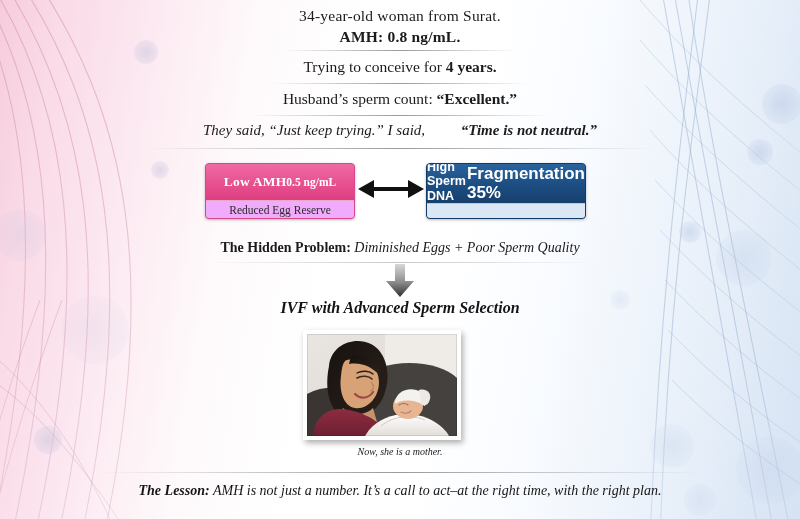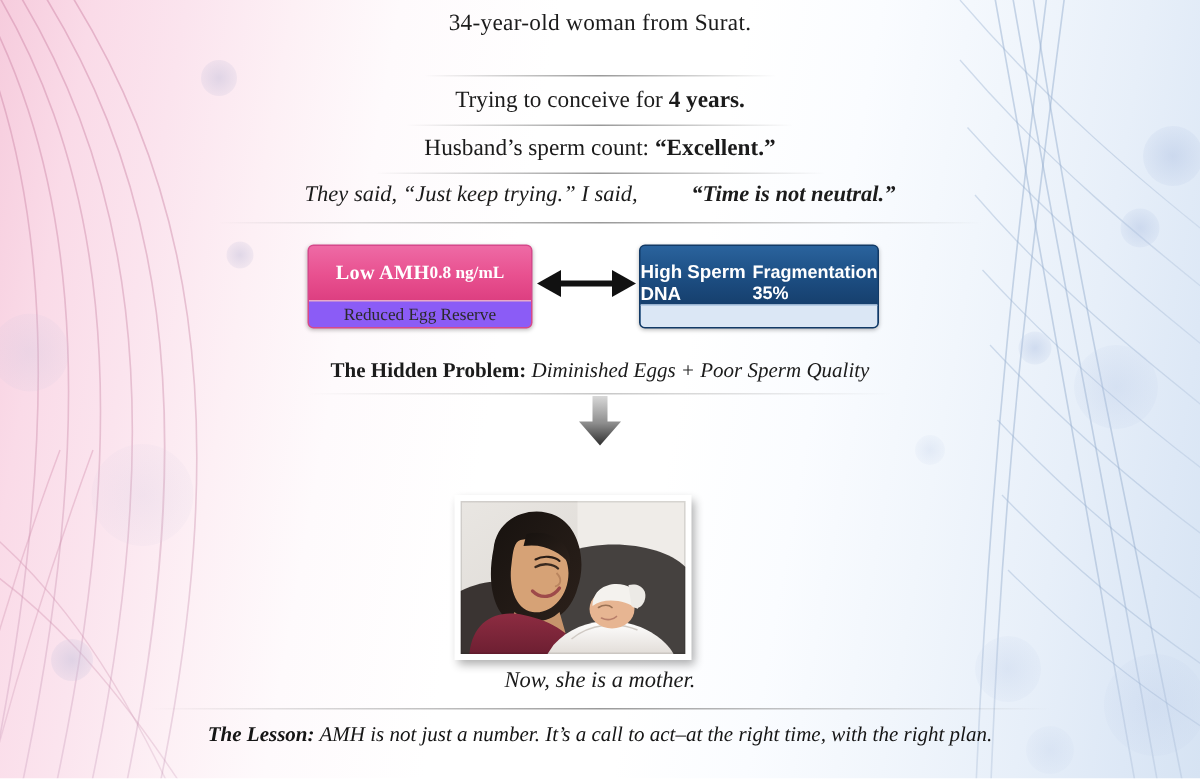--- a/index.html
+++ b/index.html
@@ -82,42 +82,42 @@
     background: linear-gradient(180deg,#ee6aa5 0%, #e8508f 55%, #dd3f81 100%);
     color: #ffffff;
     display: flex; flex-direction: row;
     align-items: center; justify-content: center;
     line-height: 1.05;
   }
   .box-pink .head .t1 { font-size: 13.5px; font-weight: bold; letter-spacing:.2px;}
   .box-pink .head .t2 { font-size: 11.5px; font-weight: bold; }
   .box-pink .foot {
     height: 19px;
-    background: #8b5cf6;
+    background: #f0abfc;
     border-top: 1px solid #e8a9c8;
     color: #2a2a2a;
     font-size: 11.5px;
     display: flex; align-items: center; justify-content: center;
     font-family: "Liberation Serif", serif;
   }
   .box-blue {
     left: 426px; top: 163px; width: 160px; height: 56px;
     border: 1px solid #123a66;
     background: #1d4f84;
   }
   .box-blue .head {
     height: 39px;
     background: linear-gradient(180deg,#2a639d 0%, #1d4f84 50%, #163f6d 100%);
     color: #ffffff;
     display: flex; flex-direction: row;
     align-items: flex-end; justify-content: center;
     line-height: 1.15;
   }
   .box-blue .head .t1 { font-size: 12.5px; font-weight: bold; font-family:"Liberation Sans",sans-serif;}
-  .box-blue .head .t2 { font-size: 12px; font-weight: bold; font-family:"Liberation Sans",sans-serif;}
+  .box-blue .head .t2 { font-size: 17px; font-weight: bold; font-family:"Liberation Sans",sans-serif;}
   .box-blue .foot {
     height: 15px;
     background: #dbe7f5;
     border-top: 1px solid #b7cde6;
   }
 
   .dbl-arrow { position: absolute; left: 356px; top: 176px; width: 70px; height: 26px; }
   .down-arrow { position: absolute; left: 384px; top: 264px; width: 32px; height: 34px; }
 
   .hidden-problem {
@@ -136,21 +136,21 @@
   
   .photo-frame {
     position: absolute; left: 303px; top: 330px; width: 158px; height: 110px;
     background: #ffffff; padding: 4px;
     box-shadow: 2px 3px 6px rgba(0,0,0,.32);
   }
   .photo { width: 150px; height: 102px; display:block; }
 
   .caption {
     position: absolute; left: 50%; top: 446px; transform: translateX(-50%);
-    font-size: 15px; font-style: italic; color: #1b1b1b; white-space: nowrap;
+    font-size: 10px; font-style: italic; color: #1b1b1b; white-space: nowrap;
   }
 
   .lesson {
     position: absolute; left: 50%; top: 483px; transform: translateX(-50%);
     font-size: 14px; font-style: italic; color: #151515; white-space: nowrap;
   }
   .lesson .lead { font-weight: bold; font-style: italic; }
 </style>
 </head>
 <body>
@@ -223,41 +223,42 @@
     <circle cx="744" cy="258" r="28" fill="url(#softdotB)" opacity="0.6"></circle>
     <circle cx="620" cy="300" r="10" fill="url(#softdotB)" opacity="0.5"></circle>
     <circle cx="672" cy="446" r="22" fill="url(#softdotB)" opacity="0.55"></circle>
     <circle cx="770" cy="470" r="34" fill="url(#softdotB)" opacity="0.5"></circle>
     <circle cx="700" cy="500" r="16" fill="url(#softdotB)" opacity="0.45"></circle>
   </svg>
 
   <div class="content">
 
     <div class="textblock l1a" style="top:7px;">34-year-old woman from Surat.</div>
+    <div class="textblock l1b" style="top:28px;">AMH: 0.8 ng/mL.</div>
     <div class="divider" style="top:50px; width:235px;"></div>
 
     <div class="textblock l2" style="top:58px;">
       <span>Trying to conceive for </span><b>4 years.</b>
     </div>
     <div class="divider" style="top:83px; width:258px;"></div>
 
     <div class="textblock l3" style="top:90px;">
       <span>Husband’s sperm count: </span><b>“Excellent.”</b>
     </div>
     <div class="divider" style="top:115px; width:300px;"></div>
 
     <div class="textblock l4" style="top:122px;">
       <span>They said, “Just keep trying.”  I said, </span><b>“Time is not neutral.”</b>
     </div>
     <div class="divider" style="top:148px; width:510px;"></div>
 
     <div class="box box-pink">
       <div class="head">
         <div class="t1">Low AMH</div>
-        <div class="t2">0.8 ng/mL</div>
+        <div class="t2">0.5 ng/mL</div>
       </div>
       <div class="foot">Reduced Egg Reserve</div>
     </div>
 
     <svg class="dbl-arrow" viewBox="0 0 70 26">
       <g fill="#111111">
         <rect x="14" y="11" width="42" height="4"></rect>
         <polygon points="2,13 18,4 18,22"></polygon>
         <polygon points="68,13 52,4 52,22"></polygon>
       </g>
@@ -280,20 +281,21 @@
       <defs>
         <linearGradient id="dag" x1="0" y1="0" x2="0" y2="1">
           <stop offset="0%" stop-color="#d8d8d8"></stop>
           <stop offset="55%" stop-color="#8d8d8d"></stop>
           <stop offset="100%" stop-color="#2e2e2e"></stop>
         </linearGradient>
       </defs>
       <polygon points="11,0 21,0 21,17 30,17 16,33 2,17 11,17" fill="url(#dag)"></polygon>
     </svg>
 
+    <div class="ivf">IVF with Advanced Sperm Selection</div>
 
     <div class="photo-frame">
       <svg class="photo" viewBox="0 0 150 102">
         <defs>
           <linearGradient id="wallg" x1="0" y1="0" x2="1" y2="1">
             <stop offset="0%" stop-color="#e9e6e2"></stop>
             <stop offset="100%" stop-color="#d8d4cf"></stop>
           </linearGradient>
           <linearGradient id="hairg" x1="0" y1="0" x2="1" y2="1">
             <stop offset="0%" stop-color="#17120f"></stop>

